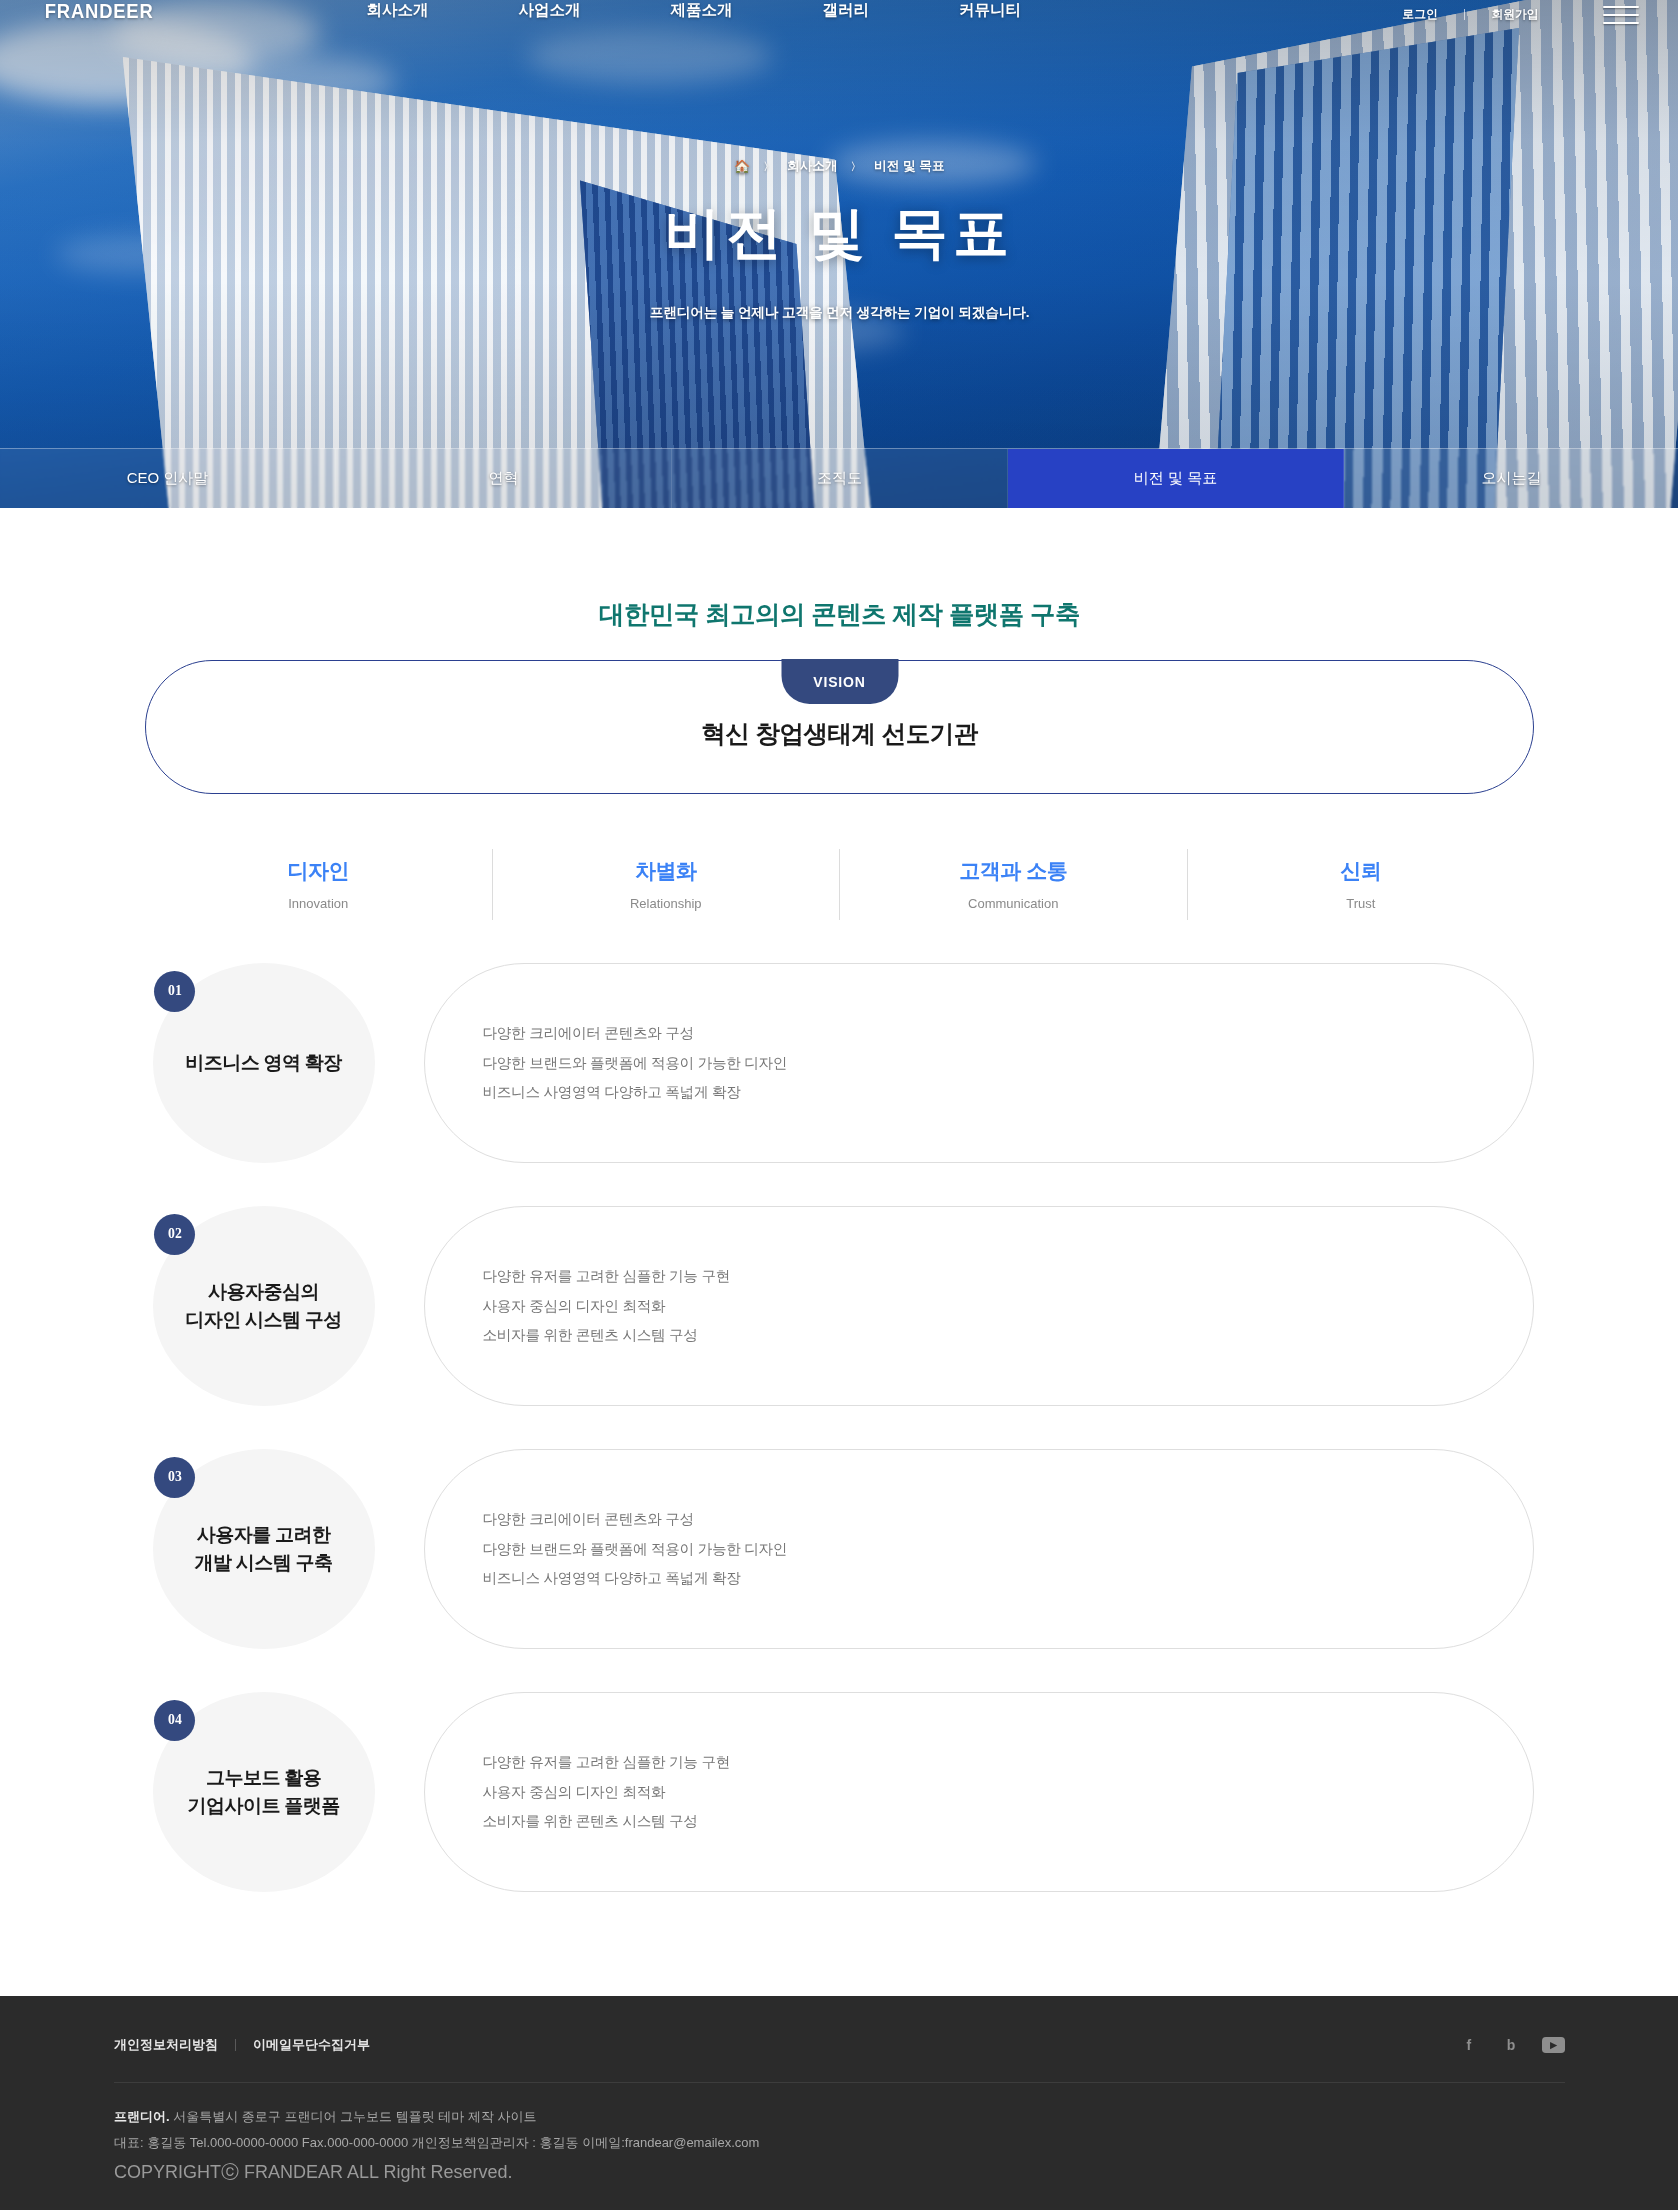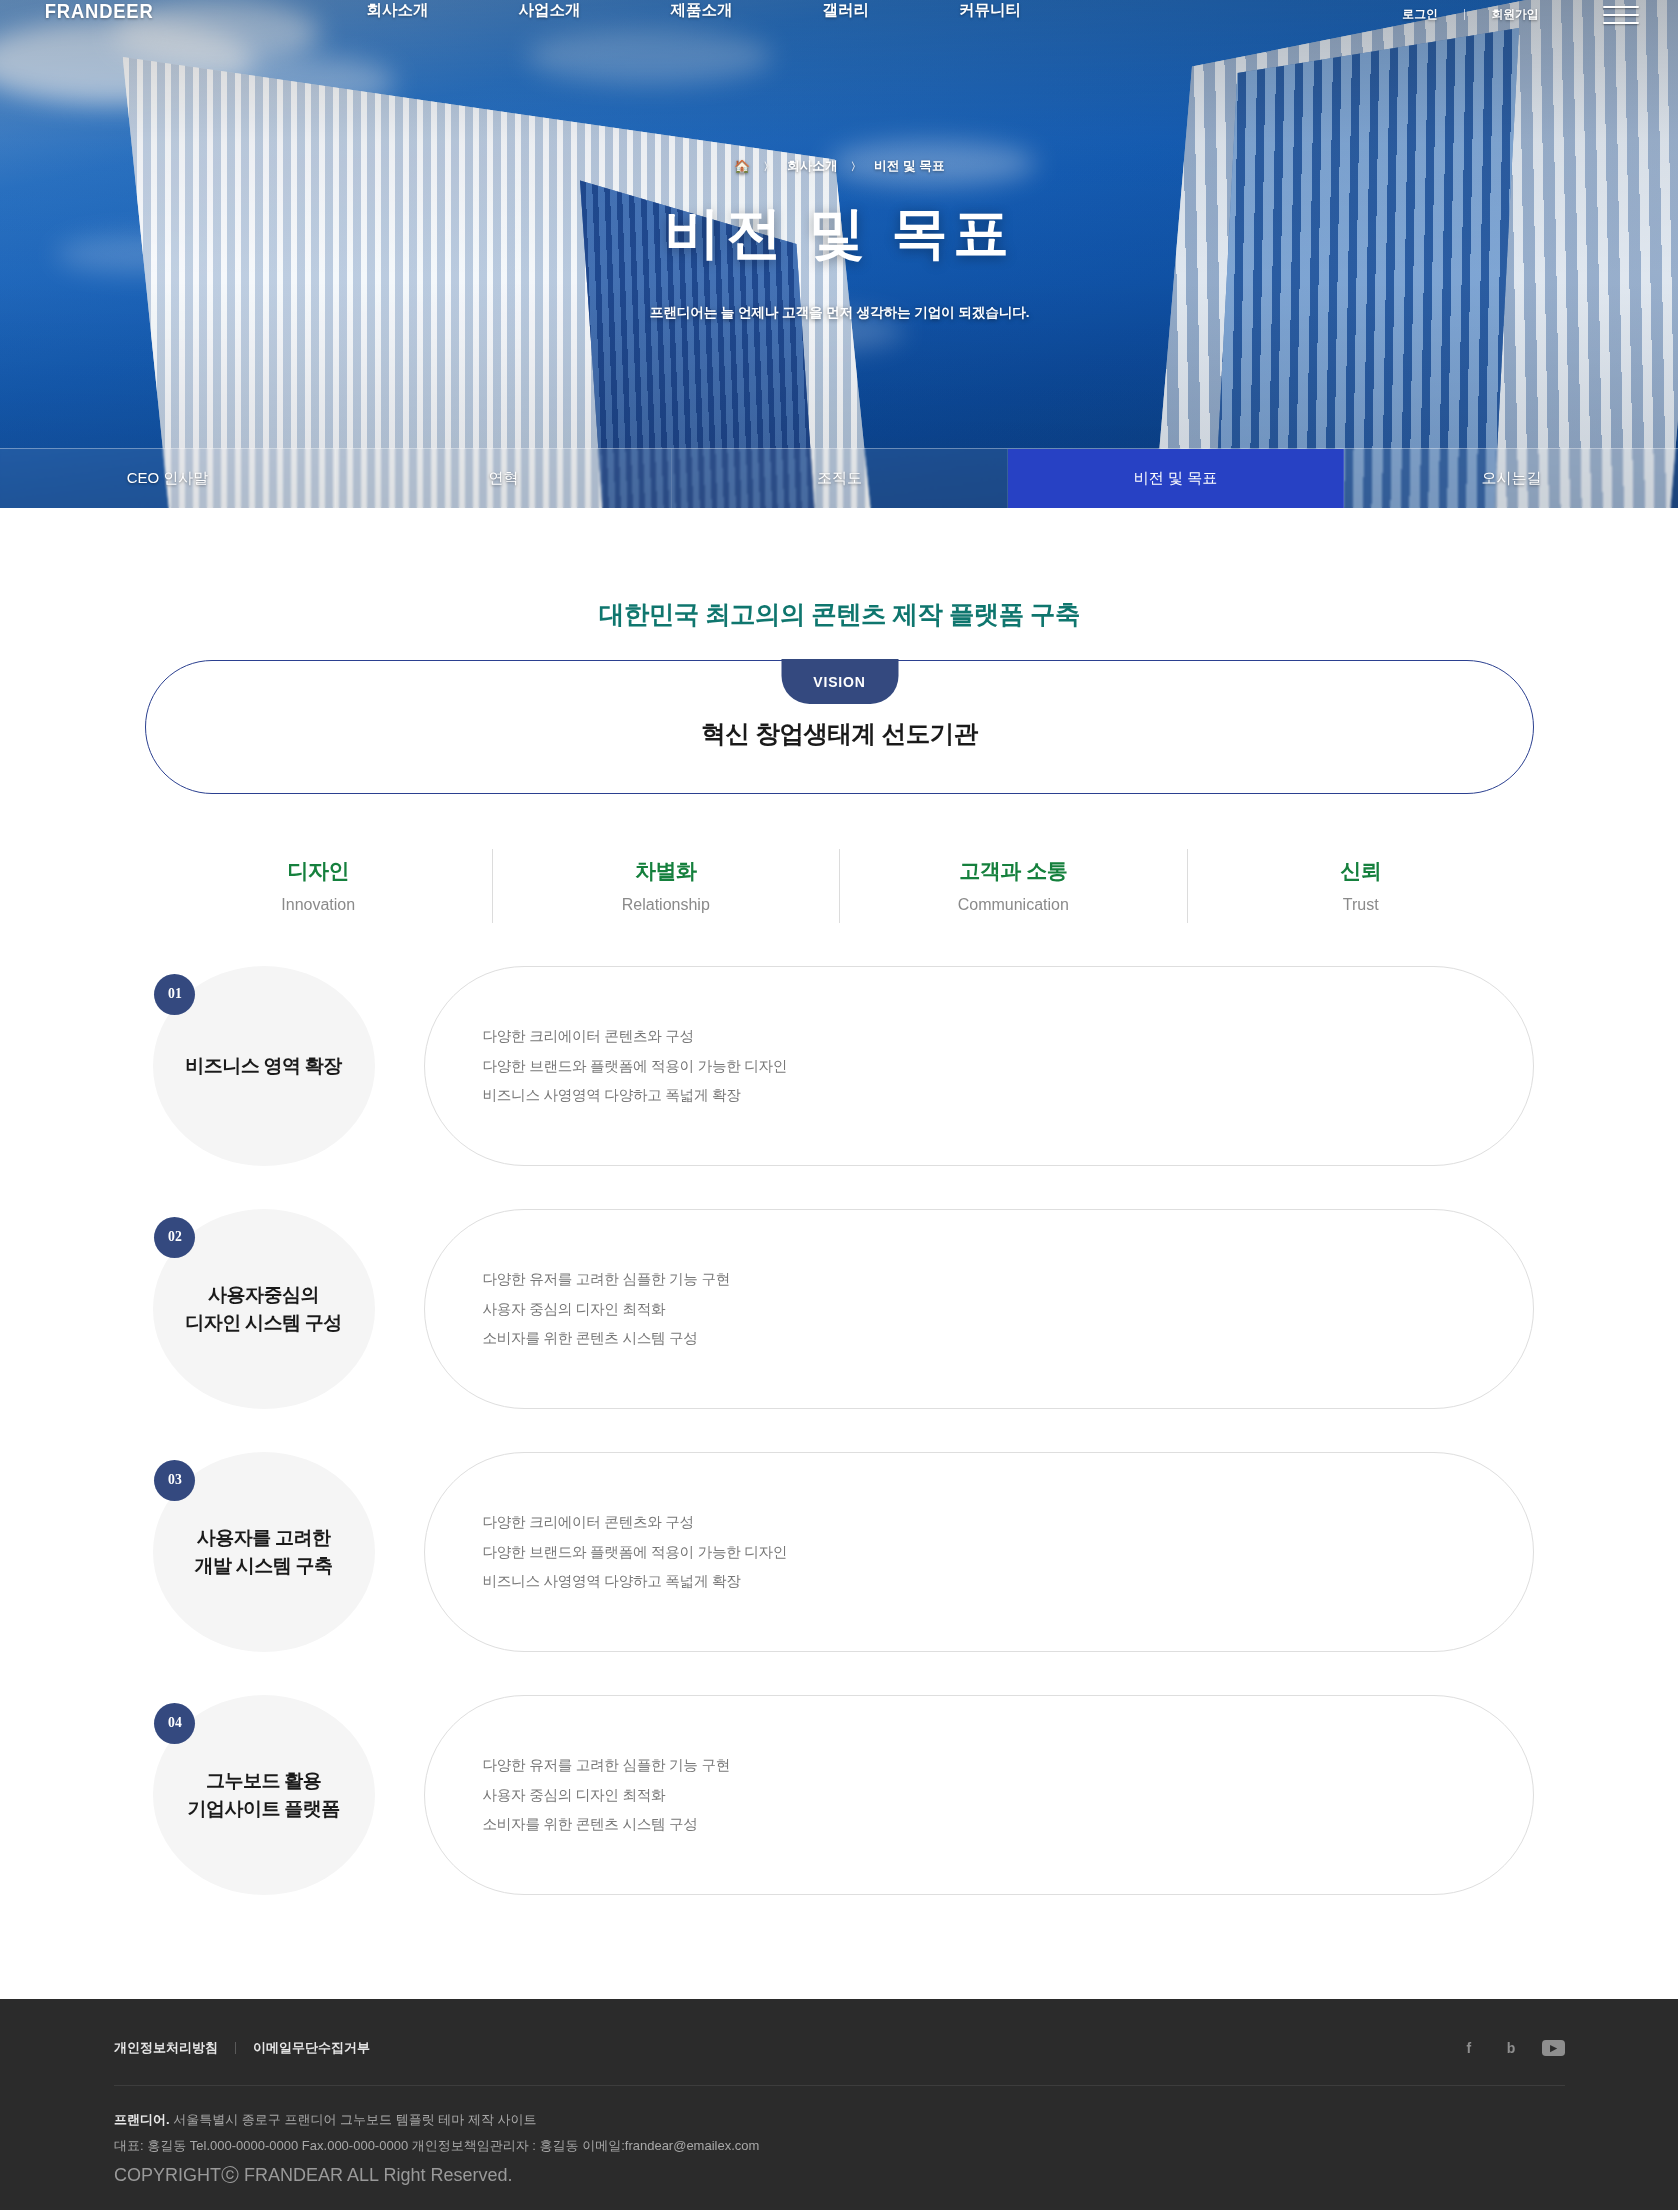--- a/index.html
+++ b/index.html
@@ -183,22 +183,22 @@
 
   
   .values {
     display:flex; margin-bottom:43px;
   }
   .value {
     flex:1; text-align:center; padding:7.5px 0 9.4px;
     border-right:0.9px solid #dcdcdc;
   }
   .value:last-child { border-right:none; }
-  .value .ko { font-size:21px; font-weight:600; color:#15803d; letter-spacing:-0.5px; }
-  .value .en { margin-top:11.3px; font-size:16px; color:#8a8a8a; }
+  .value .ko { font-size:21px; font-weight:600; color:#3b82f6; letter-spacing:-0.5px; }
+  .value .en { margin-top:11.3px; font-size:13px; color:#8a8a8a; }
 
   
   .items { margin-top:21px; }
   .item {
     position:relative;
     display:flex; align-items:center;
     height:200px;
     margin-bottom:43px;
   }
   .item:last-child { margin-bottom:0; }

